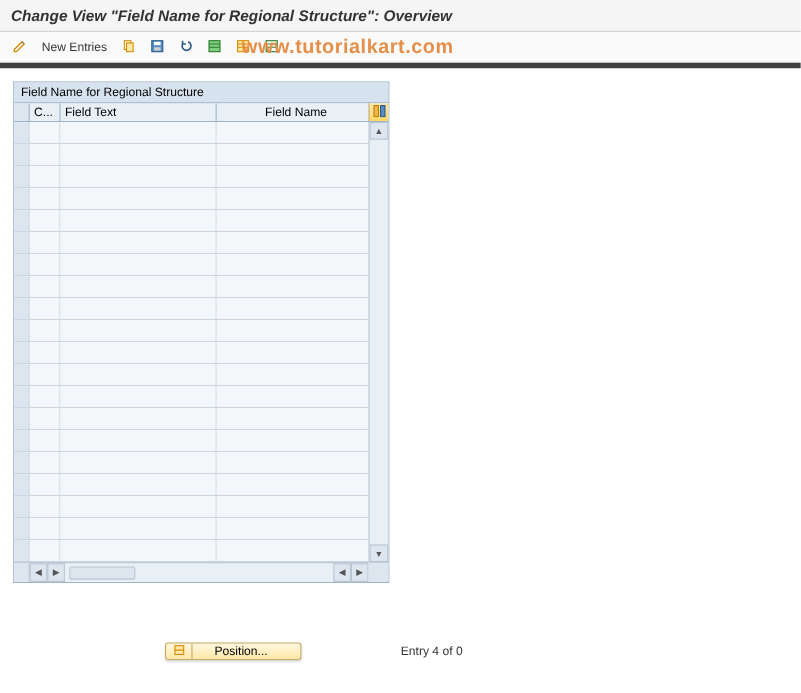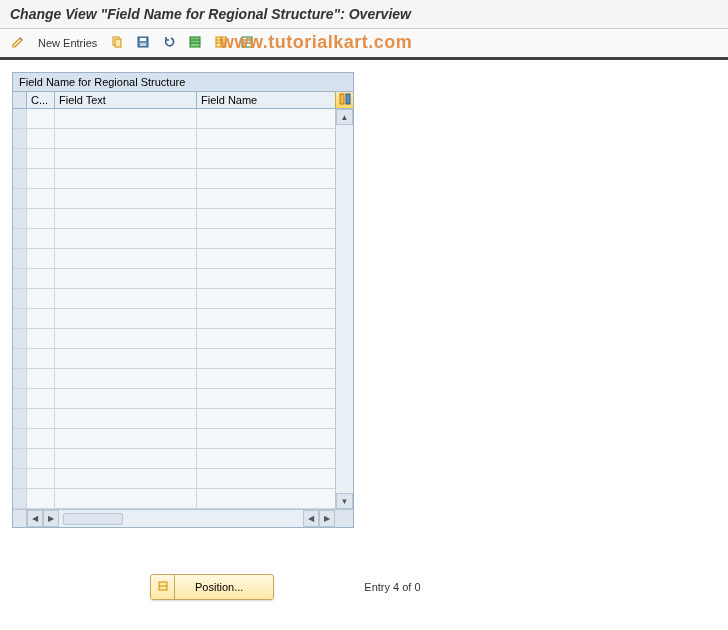--- a/index.html
+++ b/index.html
@@ -19,21 +19,21 @@
       font-style: italic;
       font-size: 14px;
       color: #333;
       border-bottom: 1px solid #ccc;
     }
     .toolbar {
       display: flex;
       align-items: center;
       padding: 4px 8px;
       gap: 6px;
-      border-bottom: 3px solid #404040;
+      border-bottom: 5px solid #404040;
       background: #fafafa;
       position: relative;
     }
     .tool-btn {
       width: 20px;
       height: 20px;
       border: none;
       background: transparent;
       cursor: pointer;
       display: flex;
@@ -79,21 +79,21 @@
     .col-head {
       padding: 2px 4px;
       font-size: 11px;
       border-right: 1px solid #9db4c8;
       white-space: nowrap;
       overflow: hidden;
     }
     .col-marker { width: 14px; background: #dde6ee; }
     .col-c { width: 28px; }
     .col-text { width: 142px; }
-    .col-name { flex: 1; border-right: none; }
+    .col-name { flex: 1; border-right: none; margin-left: 40px; }
     .col-selector {
       width: 18px;
       background: linear-gradient(#ffe9a8, #ffd765);
       border-left: 1px solid #c8a85c;
       display: flex;
       align-items: center;
       justify-content: center;
     }
     .table-body {
       display: flex;
@@ -168,21 +168,21 @@
       align-items: center;
       padding: 0 20px;
     }
     .position-btn {
       margin-left: 130px;
       display: flex;
       align-items: center;
       border: 1px solid #c8a85c;
       background: linear-gradient(#fff8e0, #ffe9a8);
       border-radius: 3px;
-      height: 26px;
+      height: 16px;
       cursor: pointer;
       box-shadow: 0 1px 2px rgba(0,0,0,0.15);
     }
     .position-icon-box {
       width: 24px;
       height: 100%;
       border-right: 1px solid #c8a85c;
       display: flex;
       align-items: center;
       justify-content: center;

